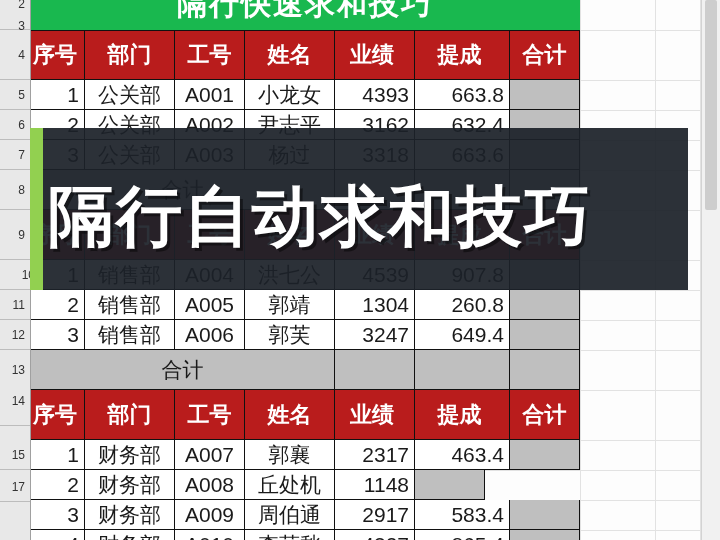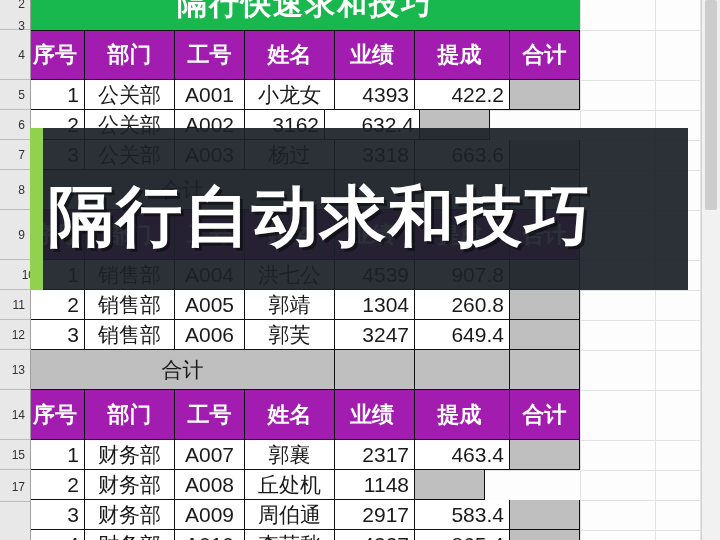--- a/index.html
+++ b/index.html
@@ -32,21 +32,21 @@
   .tbl{position:absolute;left:30px;z-index:3;}
   .trow{position:absolute;left:0;display:flex;}
   .cell{box-sizing:border-box;
         border-right:1px solid #111;border-bottom:1px solid #111;
         display:flex;align-items:center;
         font-size:21px;color:#1a1a1a;
         overflow:hidden;white-space:nowrap;}
   .c-num{justify-content:flex-end;padding-right:5px;}
   .c-ctr{justify-content:center;}
 
-  .hdr .cell{background:#a21caf;color:#ffffff;font-weight:bold;
+  .hdr .cell{background:#b91c1c;color:#ffffff;font-weight:bold;
              justify-content:center;font-size:22px;
              border-right:1px solid #111;border-bottom:1px solid #111;}
   .body .cell{background:#ffffff;}
   .body .cell.gray{background:#bfbfbf;}
   .sum .cell{background:#bfbfbf;}
 
   .firstborder{border-left:1px solid #111;}
 
   
   .banner{position:absolute;left:30px;width:550px;z-index:4;
@@ -103,21 +103,21 @@
       <div class="ghead" style="top: 30px; height: 50px;">4</div>
       <div class="ghead" style="top: 80px; height: 30px;">5</div>
       <div class="ghead" style="top: 110px; height: 30px;">6</div>
       <div class="ghead" style="top: 140px; height: 30px;">7</div>
       <div class="ghead" style="top: 170px; height: 40px;">8</div>
       <div class="ghead" style="top: 210px; height: 50px;">9</div>
       <div class="ghead" style="top: 260px; height: 30px; padding-left: 35px;">10</div>
       <div class="ghead" style="top: 290px; height: 30px;">11</div>
       <div class="ghead" style="top: 320px; height: 30px;">12</div>
       <div class="ghead" style="top: 350px; height: 40px;">13</div>
-      <div class="ghead" style="top: 390px; height: 50px; padding-left: 24px;">14</div>
+      <div class="ghead" style="top: 376px; height: 50px; padding-left: 24px;">14</div>
       <div class="ghead" style="top: 440px; height: 30px;">15</div>
       <div class="ghead" style="top: 470px; height: 30px;">16</div>
       <div class="ghead" style="top: 472px; height: 30px;">17</div>
       <div class="ghead" style="top: 530px; height: 30px;">18</div>
     </div>
 
   <div class="banner" style="top:-22px;height:52px;">
     <span>隔行快速求和技巧</span>
   </div>
 
@@ -130,27 +130,28 @@
         <div class="cell c-num" style="width: 80px; height: 50px;">业绩</div>
         <div class="cell c-num" style="width: 95px; height: 50px;">提成</div>
         <div class="cell c-ctr" style="width: 70px; height: 50px;">合计</div>
       </div>
       <div class="trow body" style="top: 80px; height: 30px;">
         <div class="cell c-num firstborder" style="width: 55px; height: 30px;">1</div>
         <div class="cell c-ctr" style="width: 90px; height: 30px;">公关部</div>
         <div class="cell c-ctr" style="width: 70px; height: 30px;">A001</div>
         <div class="cell c-ctr" style="width: 90px; height: 30px;">小龙女</div>
         <div class="cell c-num" style="width: 80px; height: 30px;">4393</div>
-        <div class="cell c-num" style="width: 95px; height: 30px;">422.2</div>
+        <div class="cell c-num" style="width: 95px; height: 30px;">663.8</div>
         <div class="cell c-ctr gray" style="width: 70px; height: 30px;"></div>
       </div>
       <div class="trow body" style="top: 110px; height: 30px;">
         <div class="cell c-num firstborder" style="width: 55px; height: 30px;">2</div>
         <div class="cell c-ctr" style="width: 90px; height: 30px;">公关部</div>
         <div class="cell c-ctr" style="width: 70px; height: 30px;">A002</div>
+        <div class="cell c-ctr" style="width: 90px; height: 30px;">尹志平</div>
         <div class="cell c-num" style="width: 80px; height: 30px;">3162</div>
         <div class="cell c-num" style="width: 95px; height: 30px;">632.4</div>
         <div class="cell c-ctr gray" style="width: 70px; height: 30px;"></div>
       </div>
       <div class="trow body" style="top: 140px; height: 30px;">
         <div class="cell c-num firstborder" style="width: 55px; height: 30px;">3</div>
         <div class="cell c-ctr" style="width: 90px; height: 30px;">公关部</div>
         <div class="cell c-ctr" style="width: 70px; height: 30px;">A003</div>
         <div class="cell c-ctr" style="width: 90px; height: 30px;">杨过</div>
         <div class="cell c-num" style="width: 80px; height: 30px;">3318</div>

